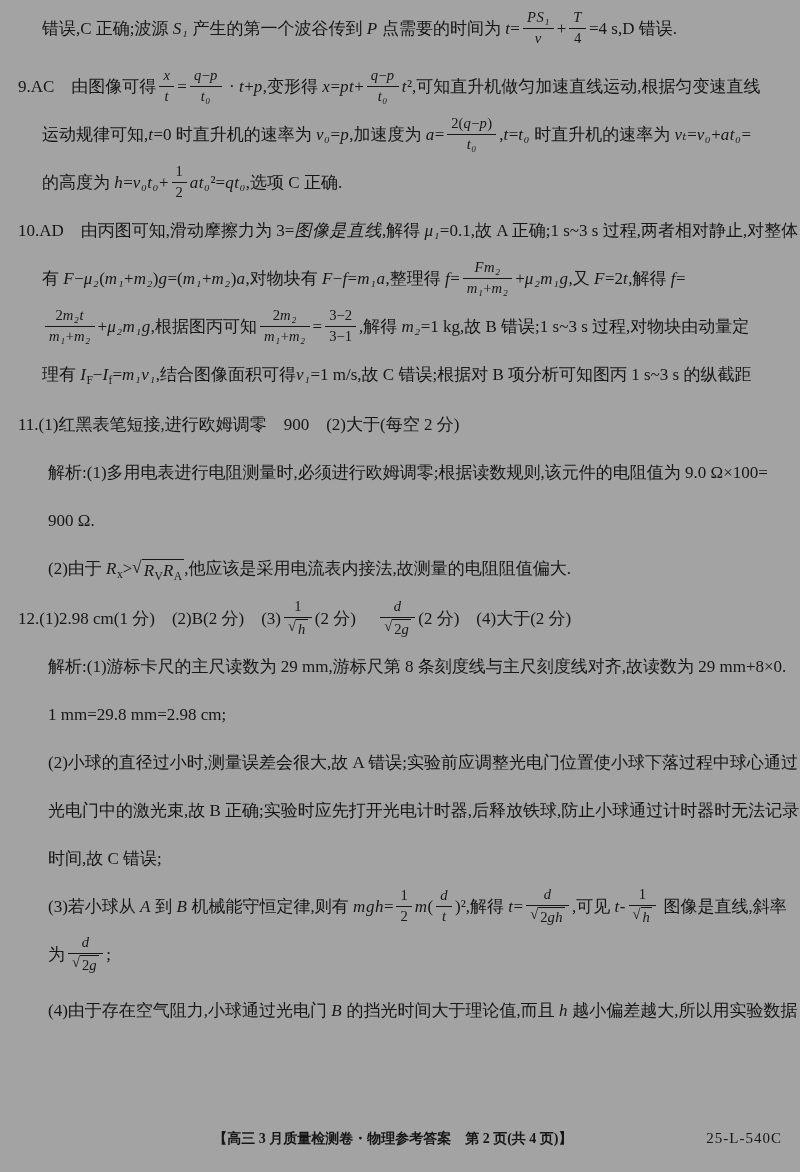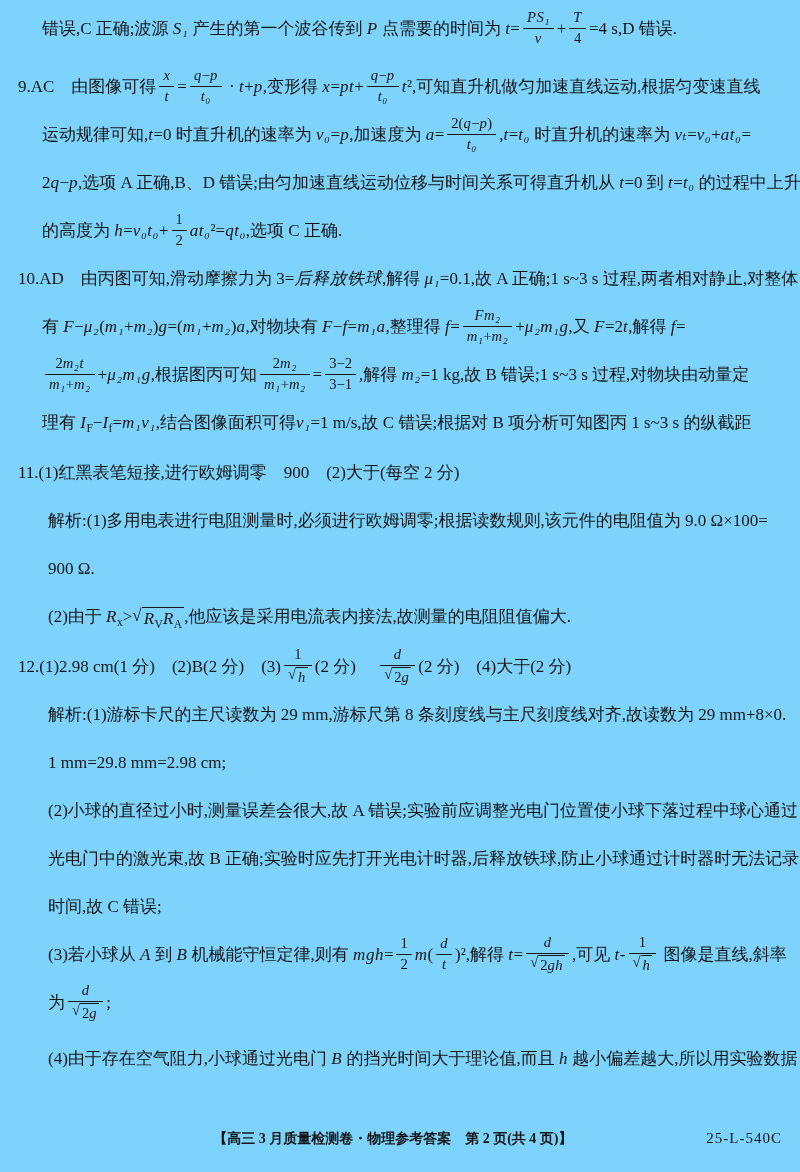--- a/index.html
+++ b/index.html
@@ -1,20 +1,20 @@
 <!DOCTYPE html>
 <html><head>
 <meta charset="utf-8">
 <style>
   html,body{margin:0;padding:0;background:#e8e8e8;}
   .page{
     position:relative;
     width:800px;height:1172px;
     margin:0 auto;
-    background:#7dd3fc;
+    background:#a3a3a3;
     color:#161616;
     font-family:"Liberation Serif","DejaVu Serif",serif;
     font-size:17px;
     overflow:hidden;
     box-sizing:border-box;
     padding-top:5px;
   }
   .line{
     line-height:48px;
     min-height:48px;
@@ -54,23 +54,22 @@
   }
 </style>
 </head>
 <body>
 
 <div class="page">
   <div id="doc-body">
       <div class="line i1">错误,C 正确;波源 <i class="mv">S₁</i> 产生的第一个波谷传到 <i class="mv">P</i> 点需要的时间为 <i class="mv">t</i>=<span class="frac"><span class="num"><i class="mv">PS₁</i></span><span class="den"><i class="mv">v</i></span></span>+<span class="frac"><span class="num"><i class="mv">T</i></span><span class="den">4</span></span>=4 s,D 错误.</div>
       <div class="line i0" style="margin-top: 10px;">9.AC　由图像可得<span class="frac"><span class="num"><i class="mv">x</i></span><span class="den"><i class="mv">t</i></span></span>=<span class="frac"><span class="num"><i class="mv">q</i>−<i class="mv">p</i></span><span class="den"><i class="mv">t₀</i></span></span> · <i class="mv">t</i>+<i class="mv">p</i>,变形得 <i class="mv">x</i>=<i class="mv">pt</i>+<span class="frac"><span class="num"><i class="mv">q</i>−<i class="mv">p</i></span><span class="den"><i class="mv">t₀</i></span></span><i class="mv">t</i>²,可知直升机做匀加速直线运动,根据匀变速直线</div>
       <div class="line i1">运动规律可知,<i class="mv">t</i>=0 时直升机的速率为 <i class="mv">v₀</i>=<i class="mv">p</i>,加速度为 <i class="mv">a</i>=<span class="frac"><span class="num">2(<i class="mv">q</i>−<i class="mv">p</i>)</span><span class="den"><i class="mv">t₀</i></span></span>,<i class="mv">t</i>=<i class="mv">t₀</i> 时直升机的速率为 <i class="mv">vₜ</i>=<i class="mv">v₀</i>+<i class="mv">at₀</i>=</div>
-      <div class="line i1">2<i class="mv">q</i>−<i class="mv">p</i>,选项 A 正确,B、D 错误;由匀加速直线运动位移与时间关系可得直升机从 <i class="mv">t</i>=0 到 <i class="mv">t</i>=<i class="mv">t₀</i> 的过程中上升</div>
       <div class="line i1">的高度为 <i class="mv">h</i>=<i class="mv">v₀t₀</i>+<span class="frac"><span class="num">1</span><span class="den">2</span></span><i class="mv">at₀</i>²=<i class="mv">qt₀</i>,选项 C 正确.</div>
-      <div class="line i0">10.AD　由丙图可知,滑动摩擦力为 3=<i class="mv">后释放铁球</i>,解得 <i class="mv">μ₁</i>=0.1,故 A 正确;1 s~3 s 过程,两者相对静止,对整体</div>
+      <div class="line i0">10.AD　由丙图可知,滑动摩擦力为 3=<i class="mv">图像是直线</i>,解得 <i class="mv">μ₁</i>=0.1,故 A 正确;1 s~3 s 过程,两者相对静止,对整体</div>
       <div class="line i1">有 <i class="mv">F</i>−<i class="mv">μ₂</i>(<i class="mv">m₁</i>+<i class="mv">m₂</i>)<i class="mv">g</i>=(<i class="mv">m₁</i>+<i class="mv">m₂</i>)<i class="mv">a</i>,对物块有 <i class="mv">F</i>−<i class="mv">f</i>=<i class="mv">m₁a</i>,整理得 <i class="mv">f</i>=<span class="frac"><span class="num"><i class="mv">Fm₂</i></span><span class="den"><i class="mv">m₁</i>+<i class="mv">m₂</i></span></span>+<i class="mv">μ₂m₁g</i>,又 <i class="mv">F</i>=2<i class="mv">t</i>,解得 <i class="mv">f</i>=</div>
       <div class="line i1"><span class="frac"><span class="num">2<i class="mv">m₂t</i></span><span class="den"><i class="mv">m₁</i>+<i class="mv">m₂</i></span></span>+<i class="mv">μ₂m₁g</i>,根据图丙可知<span class="frac"><span class="num">2<i class="mv">m₂</i></span><span class="den"><i class="mv">m₁</i>+<i class="mv">m₂</i></span></span>=<span class="frac"><span class="num">3−2</span><span class="den">3−1</span></span>,解得 <i class="mv">m₂</i>=1 kg,故 B 错误;1 s~3 s 过程,对物块由动量定</div>
       <div class="line i1">理有 <span class="vsub"><i class="mv">I</i><sub>F</sub></span>−<span class="vsub"><i class="mv">I</i><sub>f</sub></span>=<i class="mv">m₁v₁</i>,结合图像面积可得<i class="mv">v₁</i>=1 m/s,故 C 错误;根据对 B 项分析可知图丙 1 s~3 s 的纵截距</div>
       <div class="line i0">11.(1)红黑表笔短接,进行欧姆调零　900　(2)大于(每空 2 分)</div>
       <div class="line i2">解析:(1)多用电表进行电阻测量时,必须进行欧姆调零;根据读数规则,该元件的电阻值为 9.0 Ω×100=</div>
       <div class="line i2">900 Ω.</div>
       <div class="line i2">(2)由于 <span class="vsub"><i class="mv">R</i><sub>x</sub></span>&gt;<span class="sqrt">
           <span class="rad">√</span>
           <span class="rb"><span class="vsub"><i class="mv">R</i><sub>V</sub></span><span class="vsub"><i class="mv">R</i><sub>A</sub></span></span>
         </span>,他应该是采用电流表内接法,故测量的电阻阻值偏大.</div>

